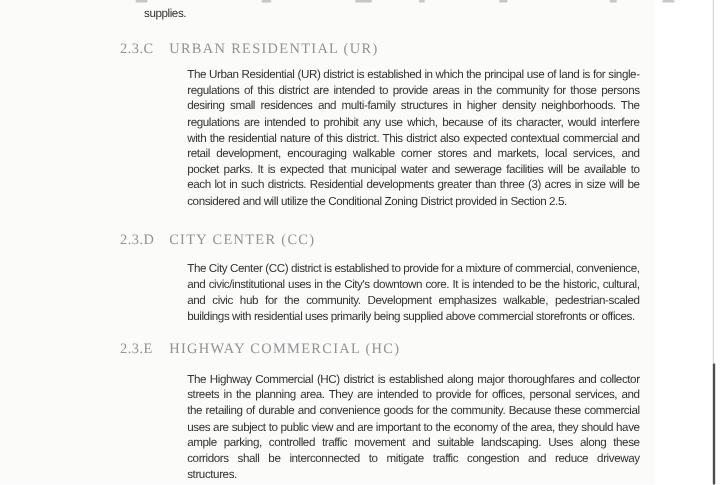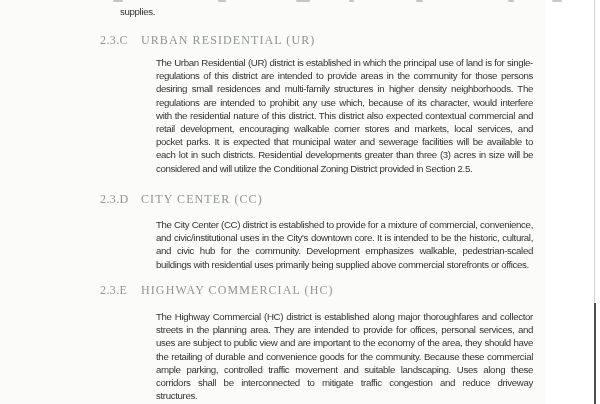--- a/index.html
+++ b/index.html
@@ -108,22 +108,22 @@
       </div>
   </section>
 
   <section class="zoning-section" id="sec-2">
     <div class="sec-head">
       <span class="sec-num">2.3.E</span><span class="sec-title">HIGHWAY COMMERCIAL (HC)</span>
     </div>
     <div class="sec-body">
         <div class="tline">The Highway Commercial (HC) district is established along major thoroughfares and collector</div>
         <div class="tline">streets in the planning area. They are intended to provide for offices, personal services, and</div>
+        <div class="tline">the retailing of durable and convenience goods for the community. Because these commercial</div>
         <div class="tline">uses are subject to public view and are important to the economy of the area, they should have</div>
-        <div class="tline">the retailing of durable and convenience goods for the community. Because these commercial</div>
         <div class="tline">ample parking, controlled traffic movement and suitable landscaping. Uses along these</div>
         <div class="tline">corridors shall be interconnected to mitigate traffic congestion and reduce driveway</div>
         <div class="tline last">structures.</div>
       </div>
   </section>
 
   <div class="edge-line-light"></div>
   <div class="edge-line-dark"></div>
 
 </div>

